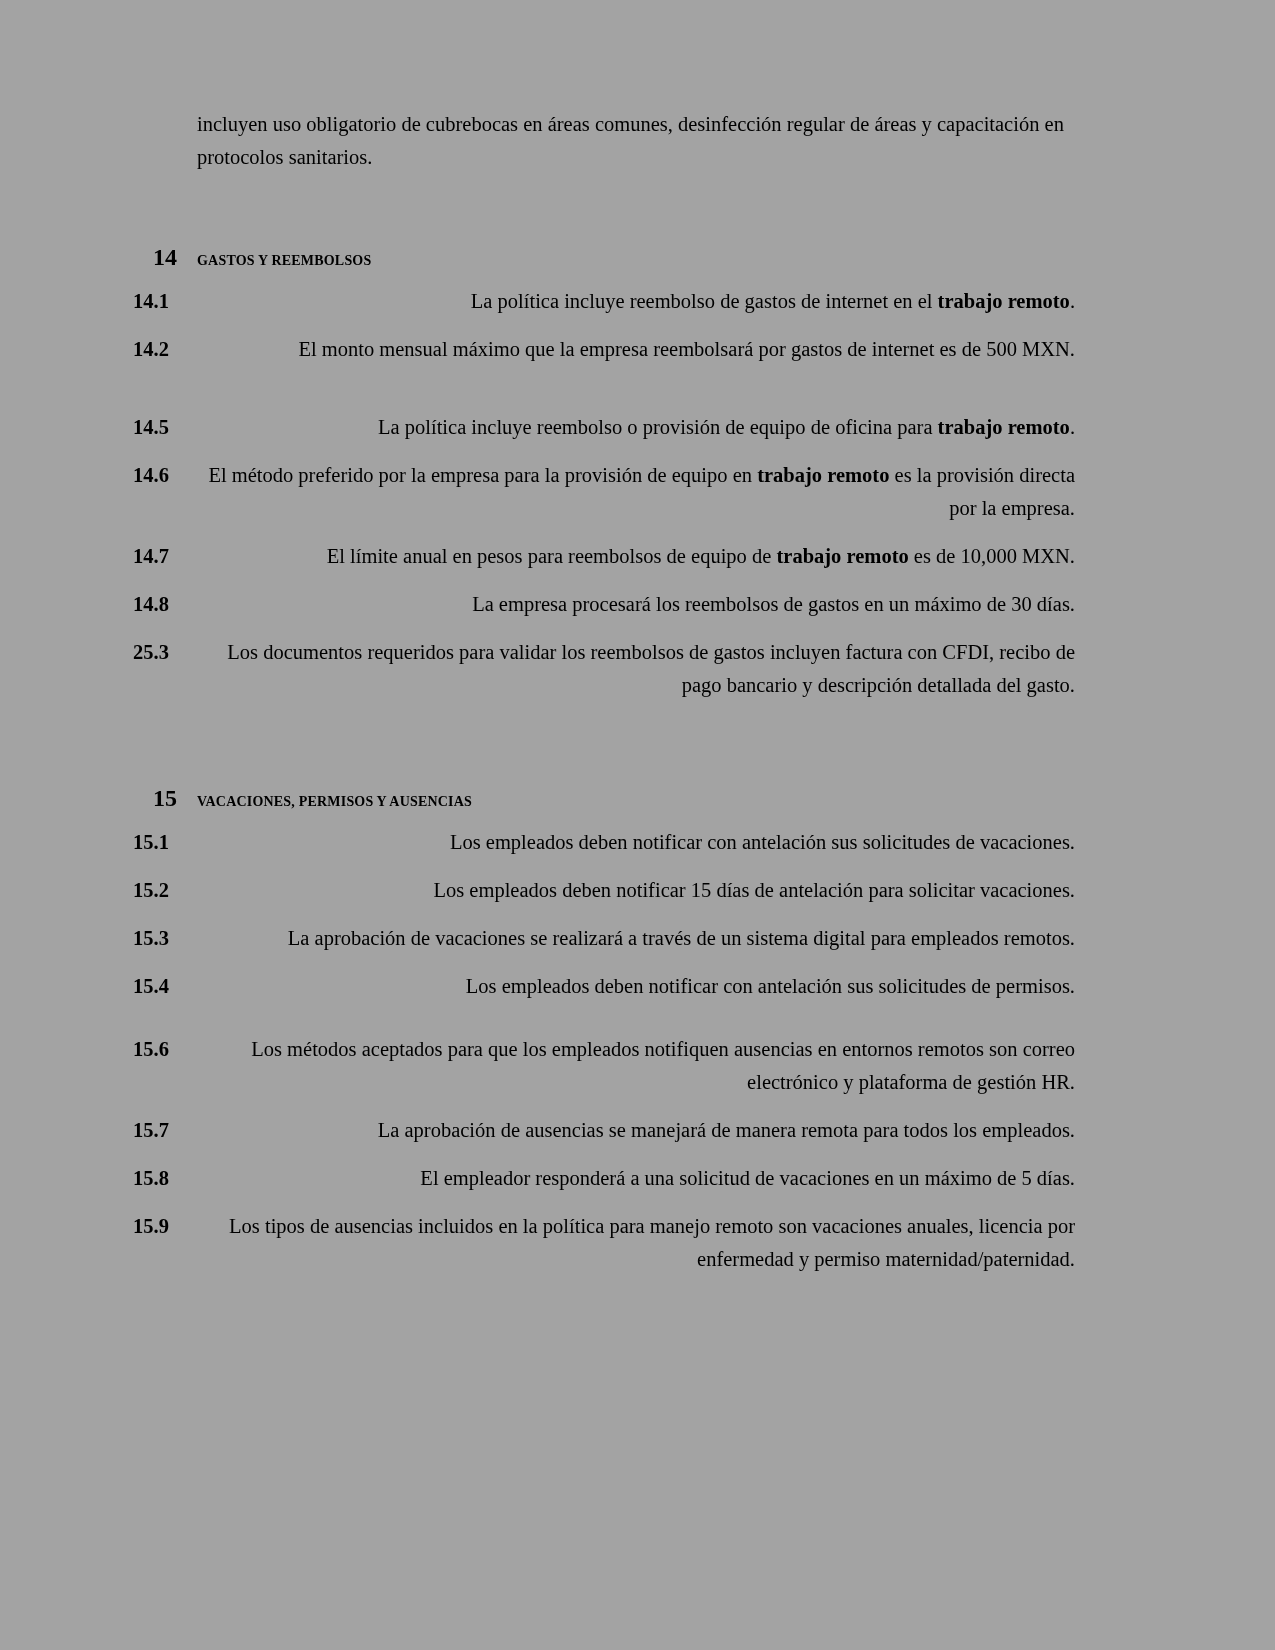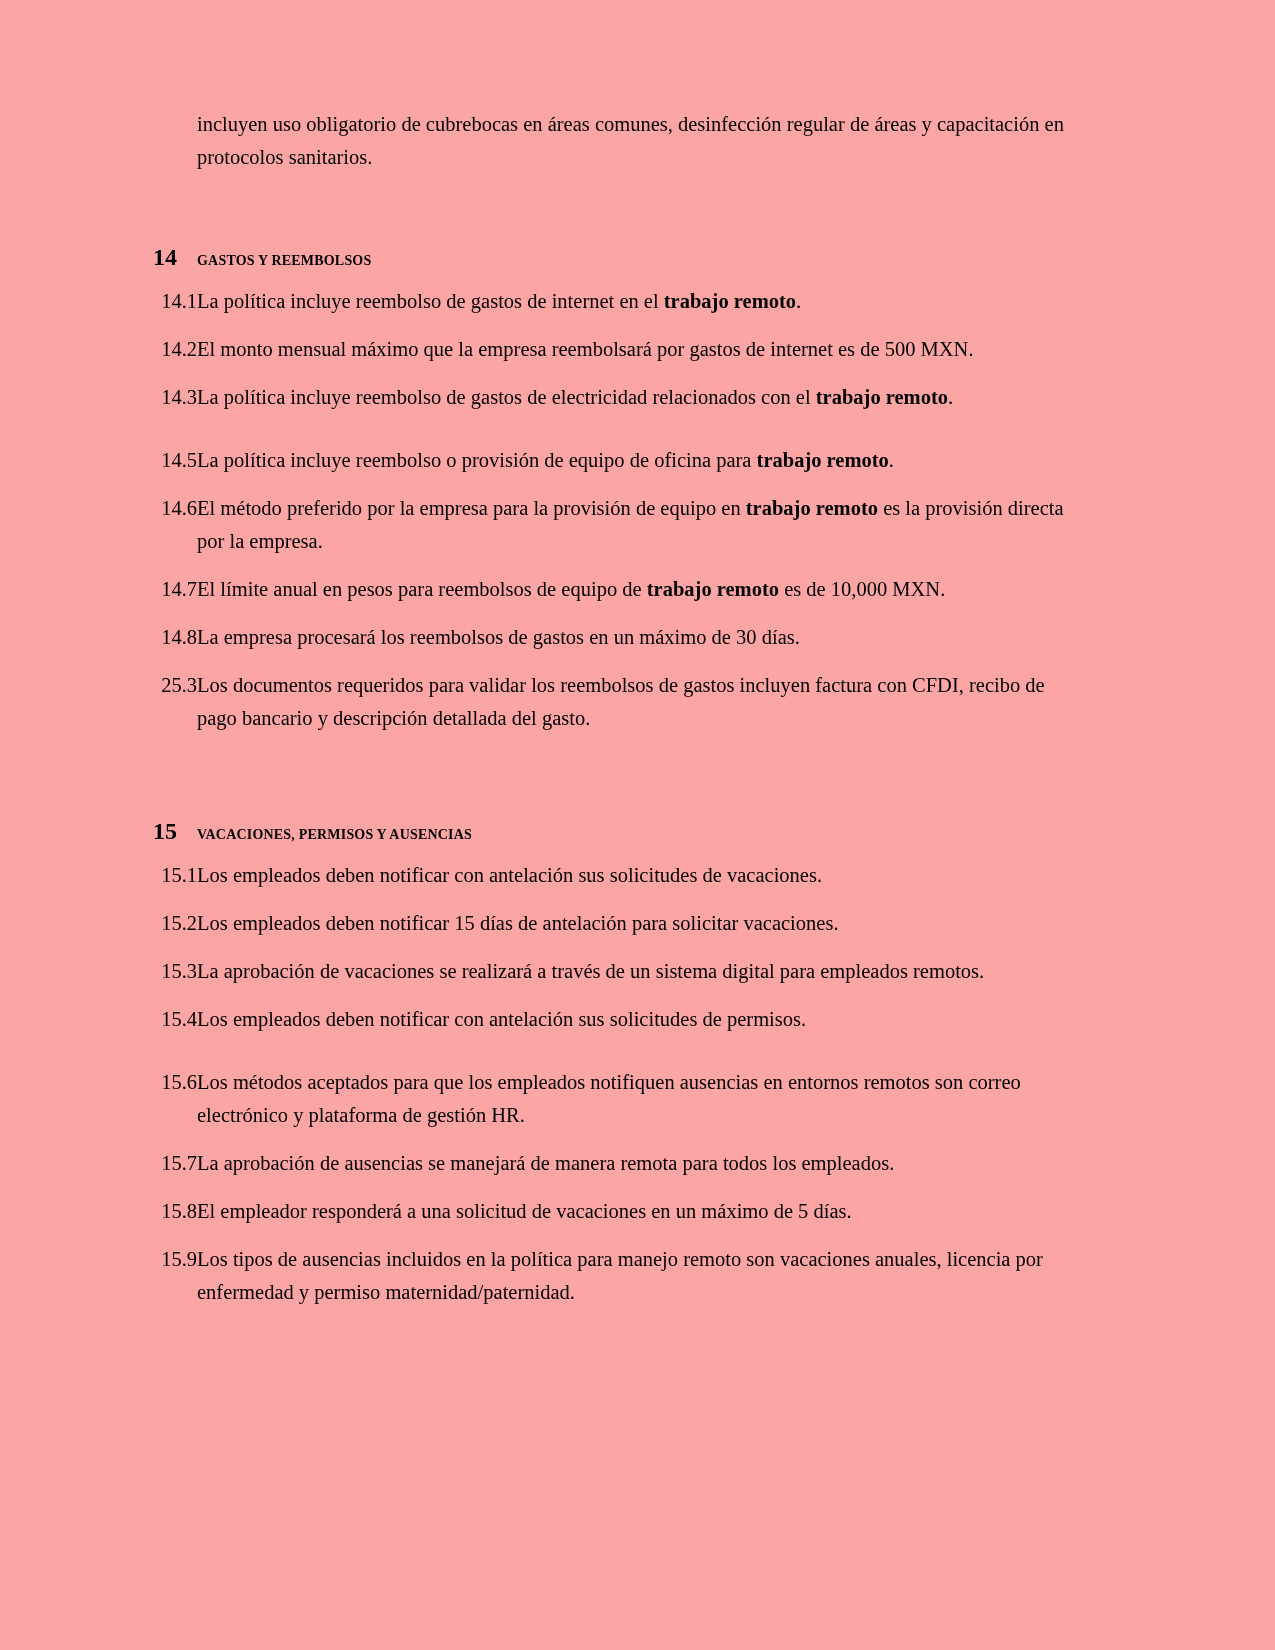--- a/index.html
+++ b/index.html
@@ -11,21 +11,21 @@
     width: 1275px;
     height: 1650px;
     font-family: "Liberation Serif", "DejaVu Serif", serif;
     color: #000000;
     -webkit-font-smoothing: antialiased;
   }
   .page {
     position: relative;
     width: 1275px;
     height: 1650px;
-    background: #fca5a5;
+    background: #a3a3a3;
     box-sizing: border-box;
     padding: 108px 200px 0 133px;
   }
   .doc-body {
     width: 942px;
   }
 
   
   .cont-para {
     margin: 0 0 0 64px;
@@ -62,28 +62,29 @@
     display: flex;
     align-items: baseline;
     margin: 0;
     padding: 0;
   }
   .clause .cl-num {
     width: 64px;
     flex: 0 0 64px;
     font-size: 20.5px;
     line-height: 33px;
-    text-align: right;
+    text-align: left;
     box-sizing: border-box;
+    font-weight: bold;
   }
   .clause .cl-text {
     flex: 1 1 auto;
     font-size: 20.5px;
     line-height: 33px;
-    text-align: left;
+    text-align: right;
   }
   .clause .cl-text b { font-weight: bold; }
 
   
   .gap-after-cont { height: 70px; }
   .gap-after-head { height: 14px; }
   .gap-between-clause { height: 15px; }
   .gap-section { height: 83px; }
 </style>
 </head>
@@ -105,24 +106,20 @@
         <div class="clause">
           <span class="cl-num">14.1</span>
           <span class="cl-text"><span>La política incluye reembolso de gastos de internet en el </span><b>trabajo remoto</b><span>.</span></span>
         </div>
         <div class="gap-between-clause"></div>
         <div class="clause">
           <span class="cl-num">14.2</span>
           <span class="cl-text"><span>El monto mensual máximo que la empresa reembolsará por gastos de internet es de 500 MXN.</span></span>
         </div>
         <div class="gap-between-clause"></div>
-        <div class="clause">
-          <span class="cl-num">14.3</span>
-          <span class="cl-text"><span>La política incluye reembolso de gastos de electricidad relacionados con el </span><b>trabajo remoto</b><span>.</span></span>
-        </div>
         <div class="gap-between-clause"></div>
         <div class="gap-between-clause"></div>
         <div class="clause">
           <span class="cl-num">14.5</span>
           <span class="cl-text"><span>La política incluye reembolso o provisión de equipo de oficina para </span><b>trabajo remoto</b><span>.</span></span>
         </div>
         <div class="gap-between-clause"></div>
         <div class="clause">
           <span class="cl-num">14.6</span>
           <span class="cl-text"><span>El método preferido por la empresa para la provisión de equipo en </span><b>trabajo remoto</b><span> es la provisión directa por la empresa.</span></span>

